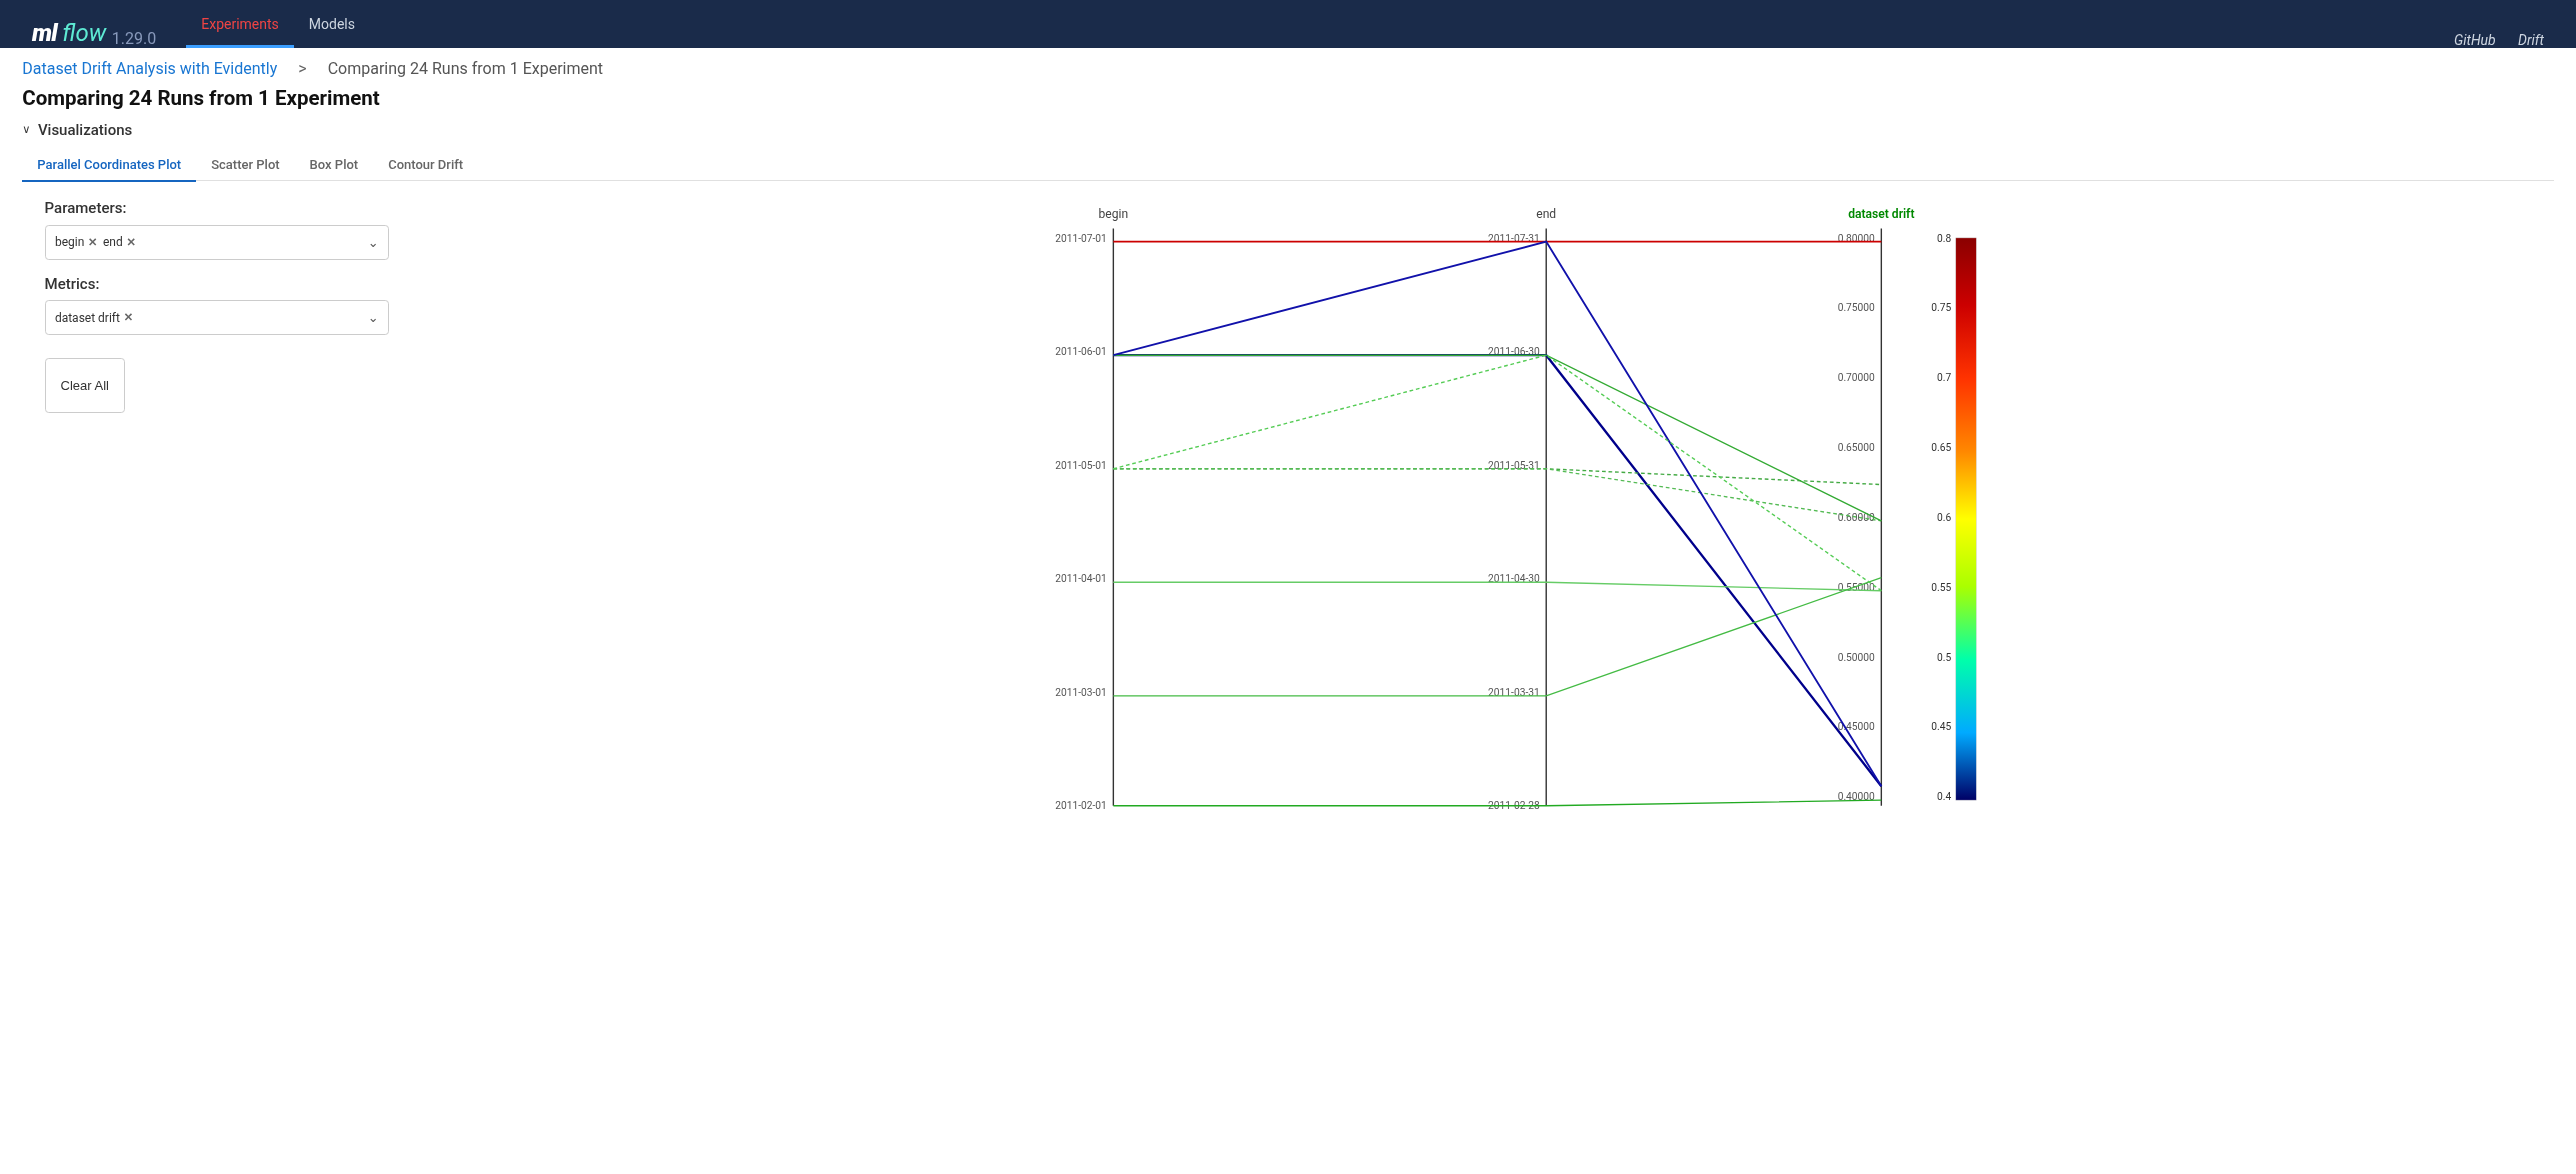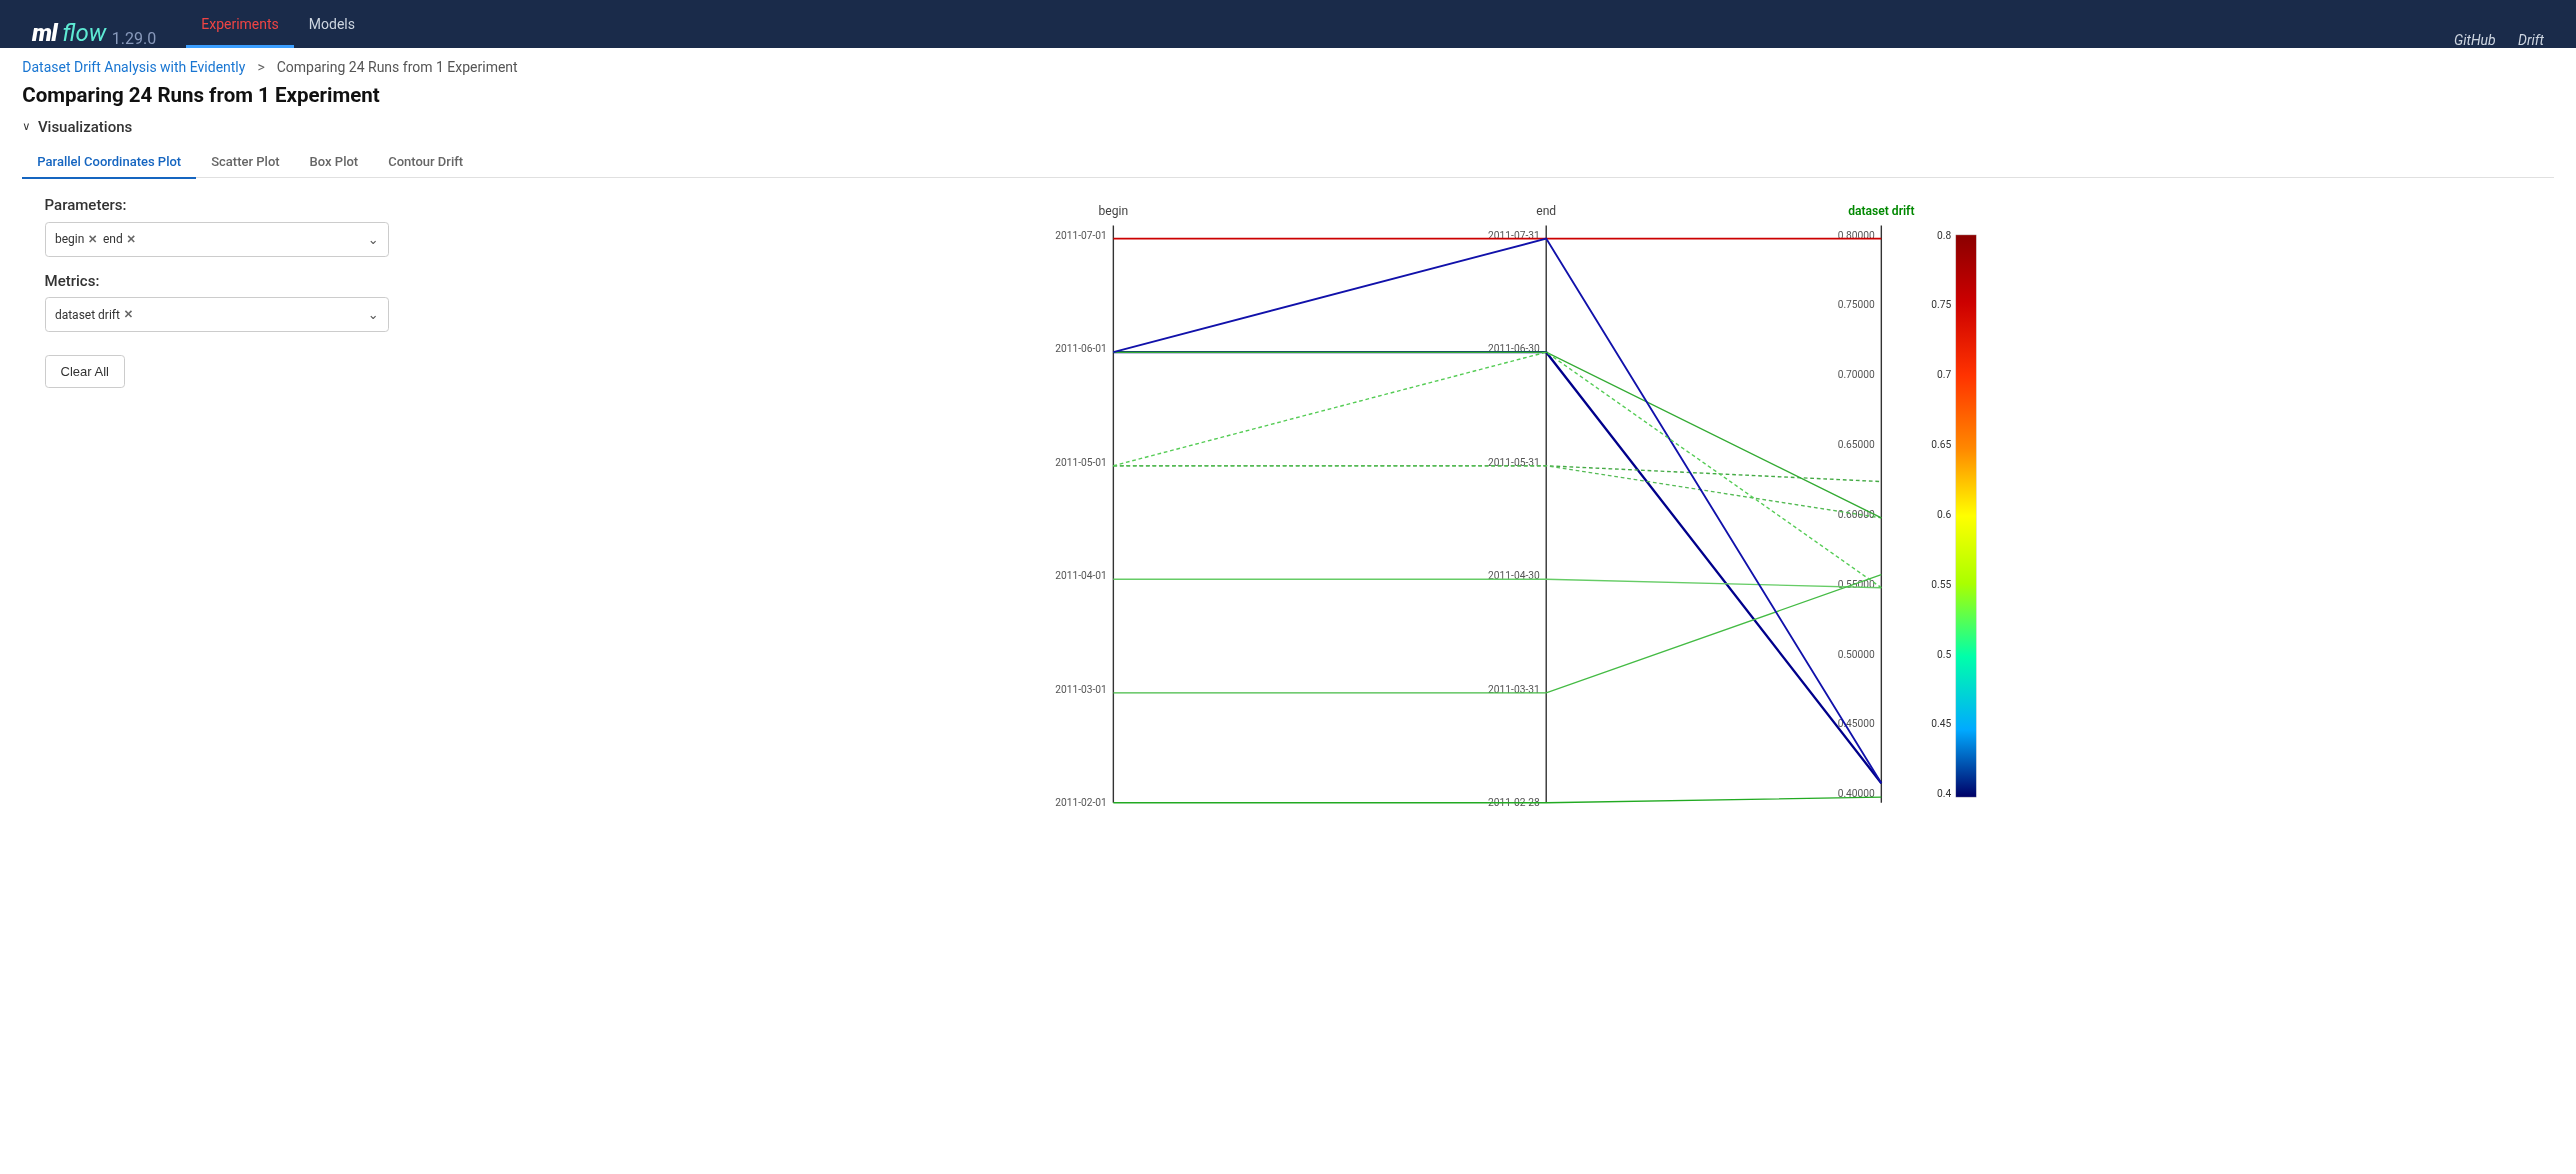--- a/index.html
+++ b/index.html
@@ -78,25 +78,25 @@
       text-decoration: none;
       cursor: pointer;
       font-style: italic;
     }
 
     
     .breadcrumb-area {
       padding: 11.2px 22.3px 3.7px;
     }
     .breadcrumb {
-      font-size: 14px;
+      font-size: 16px;
       color: #1976d2;
       display: flex;
       align-items: center;
-      gap: 12px;
+      gap: 21px;
       text-align: center;
     }
     .breadcrumb-sep {
       color: #666;
     }
     .breadcrumb-current {
       color: #555;
     }
 
     
@@ -193,21 +193,21 @@
     }
     .select-chevron {
       margin-left: auto;
       color: #555;
       font-size: 13px;
     }
     .clear-all-btn {
       border: 0.9px solid #ccc;
       background: #fff;
       border-radius: 3.7px;
-      padding: 8px 15px;
+      padding: 19px 15px;
       font-size: 13px;
       color: #333;
       cursor: pointer;
       margin-top: 7.4px;
     }
 
     
     .chart-area {
       flex: 1;
       padding: 15px 0 0 0;

